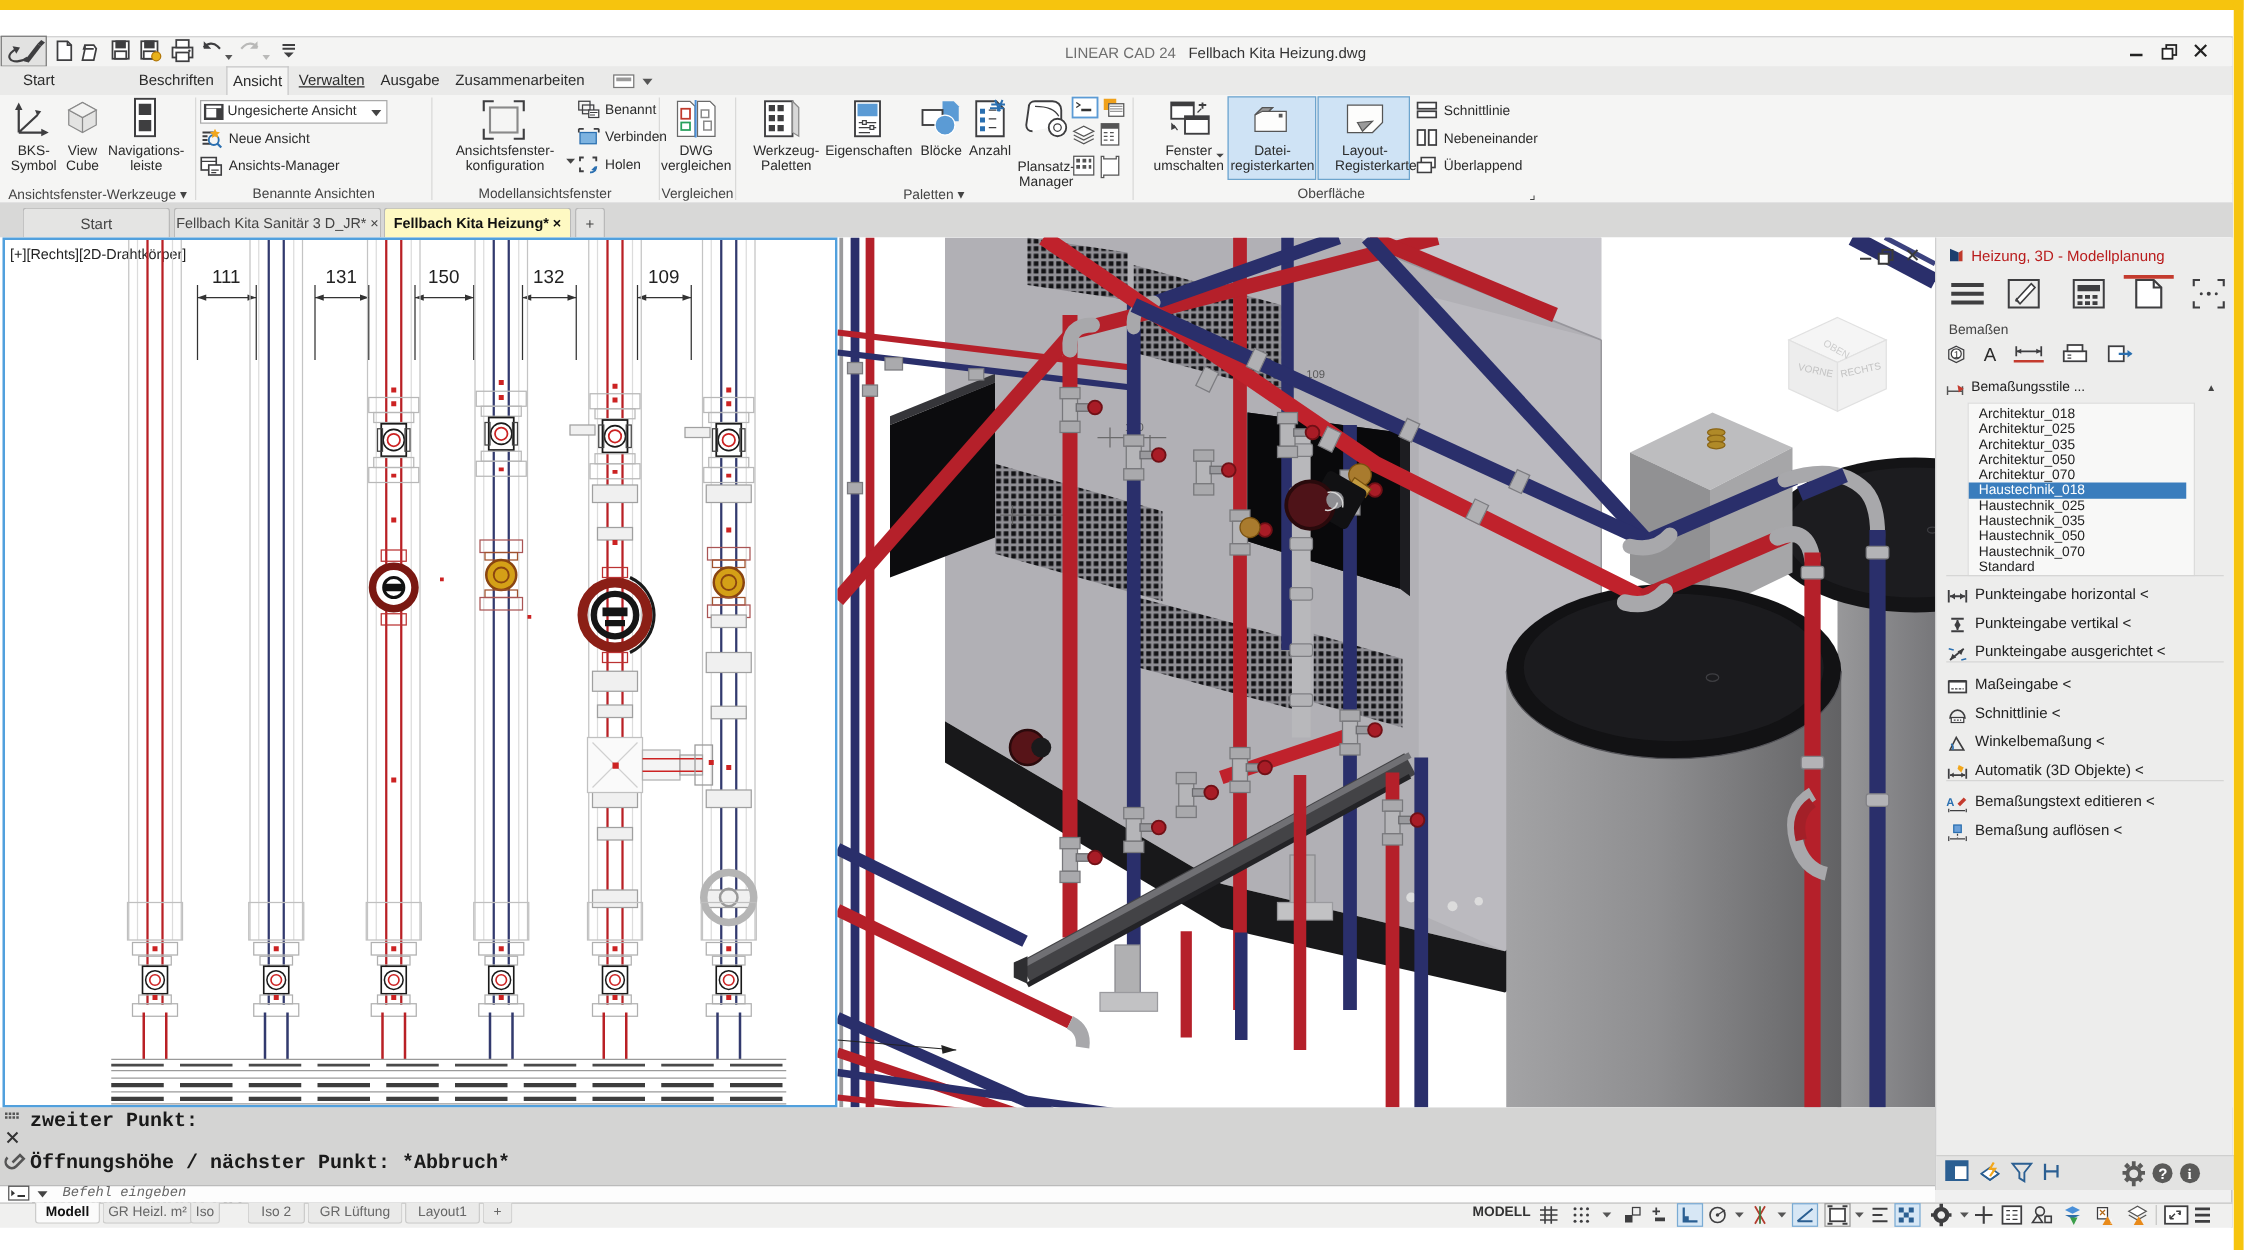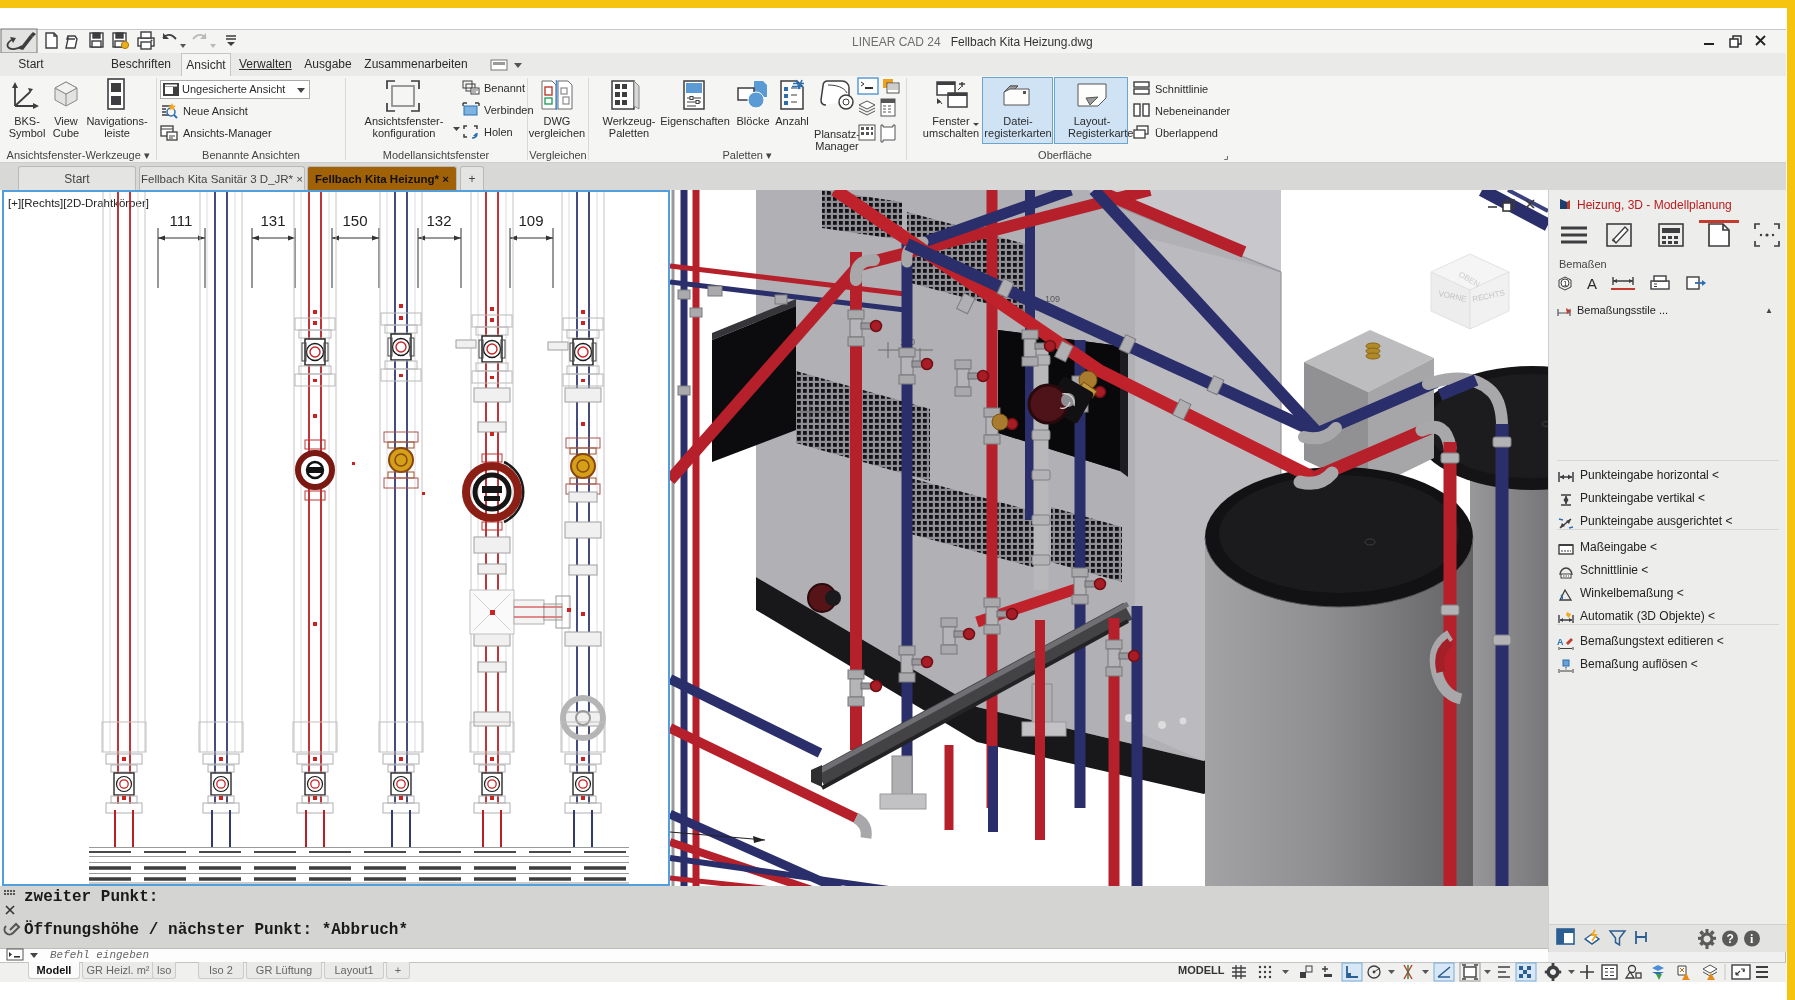--- a/index.html
+++ b/index.html
@@ -16,21 +16,21 @@
 .mtab{position:absolute;top:53px;height:23px;line-height:23px;font-size:12px;color:#2b2b2b;text-align:center;}
 .mtab.act{background:#f5f5f4;border:1px solid #c6c6c6;border-bottom:none;font-weight:bold;}
 .ribbon{left:0;top:76px;width:1786px;height:71px;background:#f5f5f4;}
 .riblabels{left:0;top:147px;width:1786px;height:16px;background:#f5f5f4;border-bottom:1px solid #cfcfcf;}
 .griblbl{position:absolute;top:149px;font-size:11px;color:#444;text-align:center;}
 .gsep{position:absolute;top:78px;width:1px;height:82px;background:#d9d9d8;}
 .bigbtn{position:absolute;font-size:11px;color:#2b2b2b;text-align:center;line-height:12px;}
 .smalltxt{position:absolute;font-size:11px;color:#2b2b2b;}
 .doctabs{left:0;top:163px;width:1786px;height:27px;background:#d8d8d7;}
 .dtab{position:absolute;top:166px;height:24px;line-height:24px;font-size:12px;color:#444;text-align:center;border:1px solid #b9b9b9;border-bottom:none;border-radius:3px 3px 0 0;background:#e4e4e3;}
-.dtab.act{background:#a16207;color:#111;font-weight:bold;}
+.dtab.act{background:#fef9c3;color:#111;font-weight:bold;}
 .mainarea{left:0;top:190px;width:1786px;height:696px;background:#fff;}
 .sidebar{left:1548px;top:190px;width:238px;height:762px;background:#ededec;border-left:1px solid #cfcfcf;}
 .cmdarea{left:0;top:886px;width:1548px;height:62px;background:#d4d4d3;}
 .cmdtxt{position:absolute;left:24px;font-family:"Liberation Mono",monospace;font-size:16px;font-weight:bold;color:#1a1a1a;white-space:pre;}
 .cmdinput{left:0;top:948px;width:1548px;height:14px;background:#fdfdfd;border-top:1px solid #bbb;}
 .bottombar{left:0;top:962px;width:1786px;height:20px;background:#f0f0ef;border-top:1px solid #c3c3c3;}
 .btab{position:absolute;top:962px;height:17px;line-height:17px;font-size:11px;color:#666;text-align:center;border:1px solid #cccccb;border-top:none;border-radius:0 0 3px 3px;background:#eaeae9;}
 .btab.act{background:#fbfbfb;color:#111;font-weight:bold;}
 svg{position:absolute;display:block;}
 .ic{position:absolute;}
@@ -780,20 +780,23 @@
       </g>
 </svg>
 
 <svg width="16" height="12" style="position:absolute;left:8px;top:116px">
       <path d="M1 3v7M13 3v7M1 7h12" stroke="#555" stroke-width="1.2"></path>
       <path d="M9 2l5 3-4 3z" fill="#c43b2e"></path>
     </svg>
 <div style="position:absolute;left:28px;top:114px;font-size:11px;color:#222;">Bemaßungsstile ...</div>
 <div style="position:absolute;left:216px;top:116px;font-size:8px;color:#444;">▲</div>
 
+<div style="position:absolute;left:25px;top:132px;width:182px;height:139px;background:#f8f8f7;border:1px solid #dcdcdb;font-size:11px;color:#222;line-height:12.3px;padding:2px 0 0 8px;">
+Architektur_018<br>Architektur_025<br>Architektur_035<br>Architektur_050<br>Architektur_070<br><span style="display:inline-block;width:174px;margin-left:-8px;padding-left:8px;background:#3a7dbd;color:#fff;">Haustechnik_018</span><br>Haustechnik_025<br>Haustechnik_035<br>Haustechnik_050<br>Haustechnik_070<br>Standard
+</div>
 <div id="sbactions">
 <div style="position:absolute;left:8px;top:270px;width:222px;height:1px;background:#d6d6d5;"></div>
 <div class="sbrow" style="top:280px;"><svg width="18" height="14">
           <path d="M2 2v10M16 2v10M3 7h12" stroke="#3e3e40" stroke-width="1.5"></path>
           <path d="M3 7l4-2.5v5zM15 7l-4-2.5v5z" fill="#3e3e40"></path>
         </svg><span>Punkteingabe horizontal &lt;</span></div>
 <div class="sbrow" style="top:303px;"><svg width="18" height="14">
           <path d="M4 2h10M4 12h10M9 3v8" stroke="#3e3e40" stroke-width="1.5"></path>
           <path d="M9 3l-2.5 4h5zM9 11l-2.5-4h5z" fill="#3e3e40"></path>
         </svg><span>Punkteingabe vertikal &lt;</span></div>

